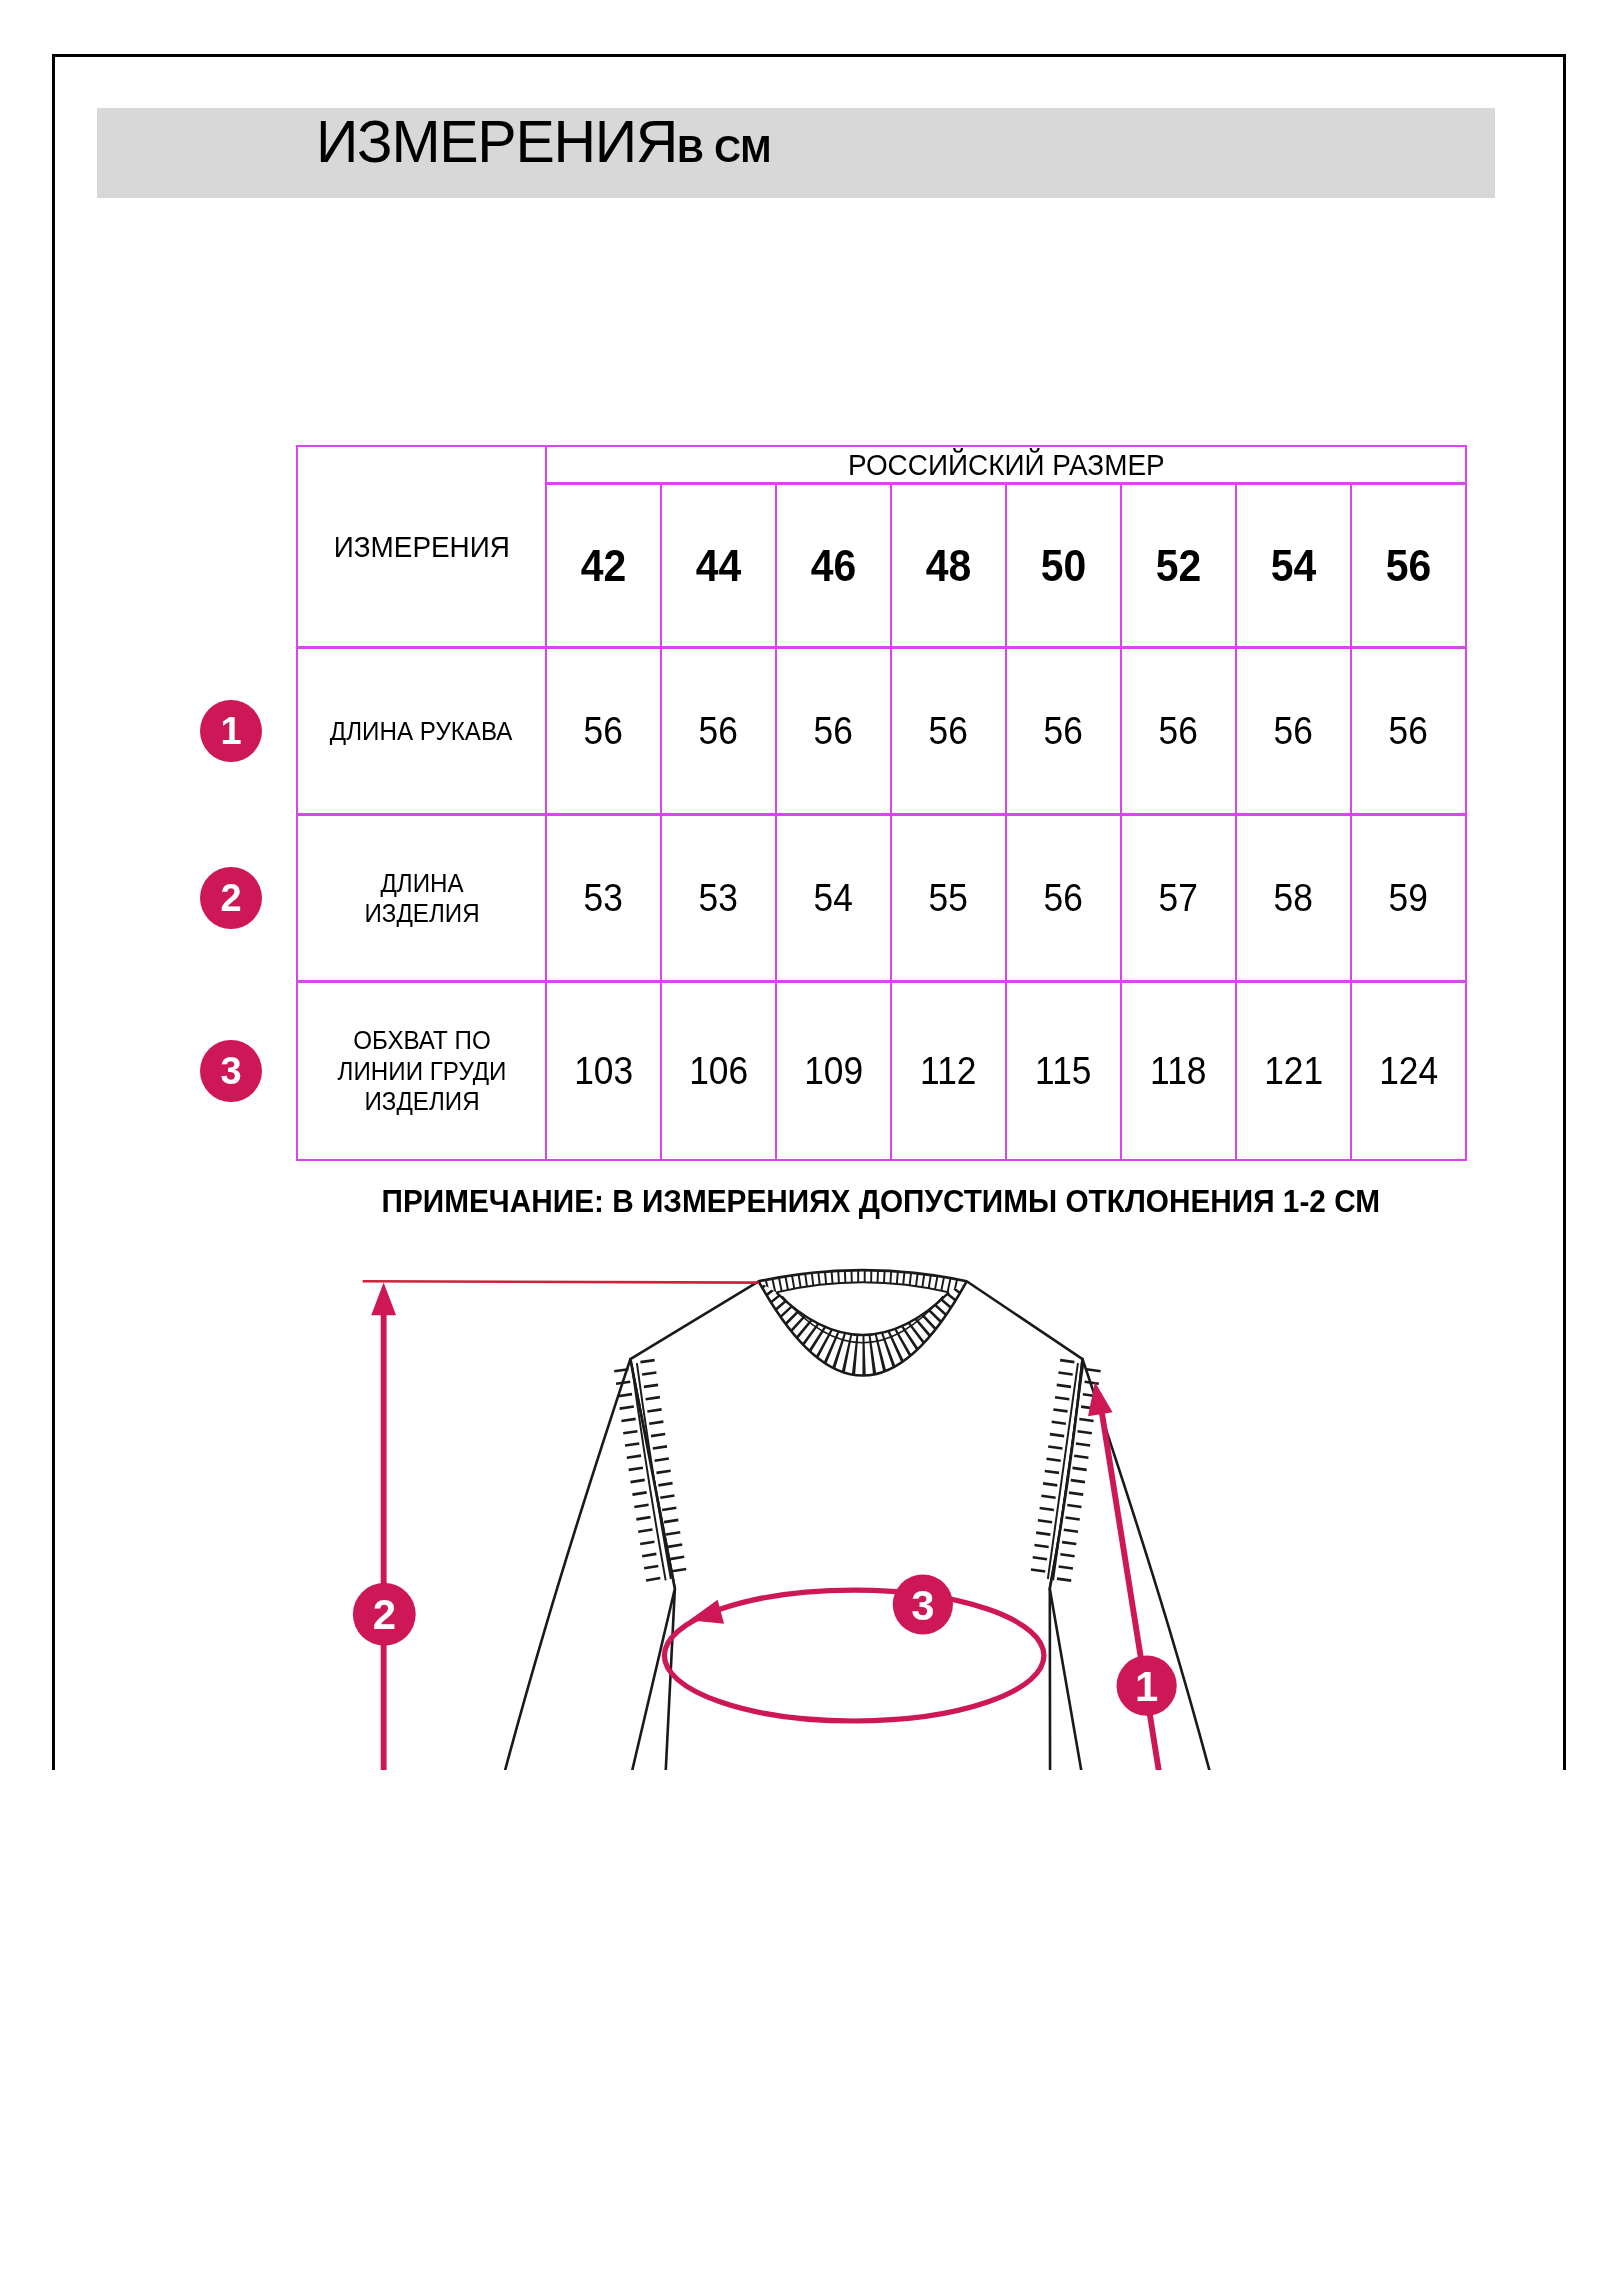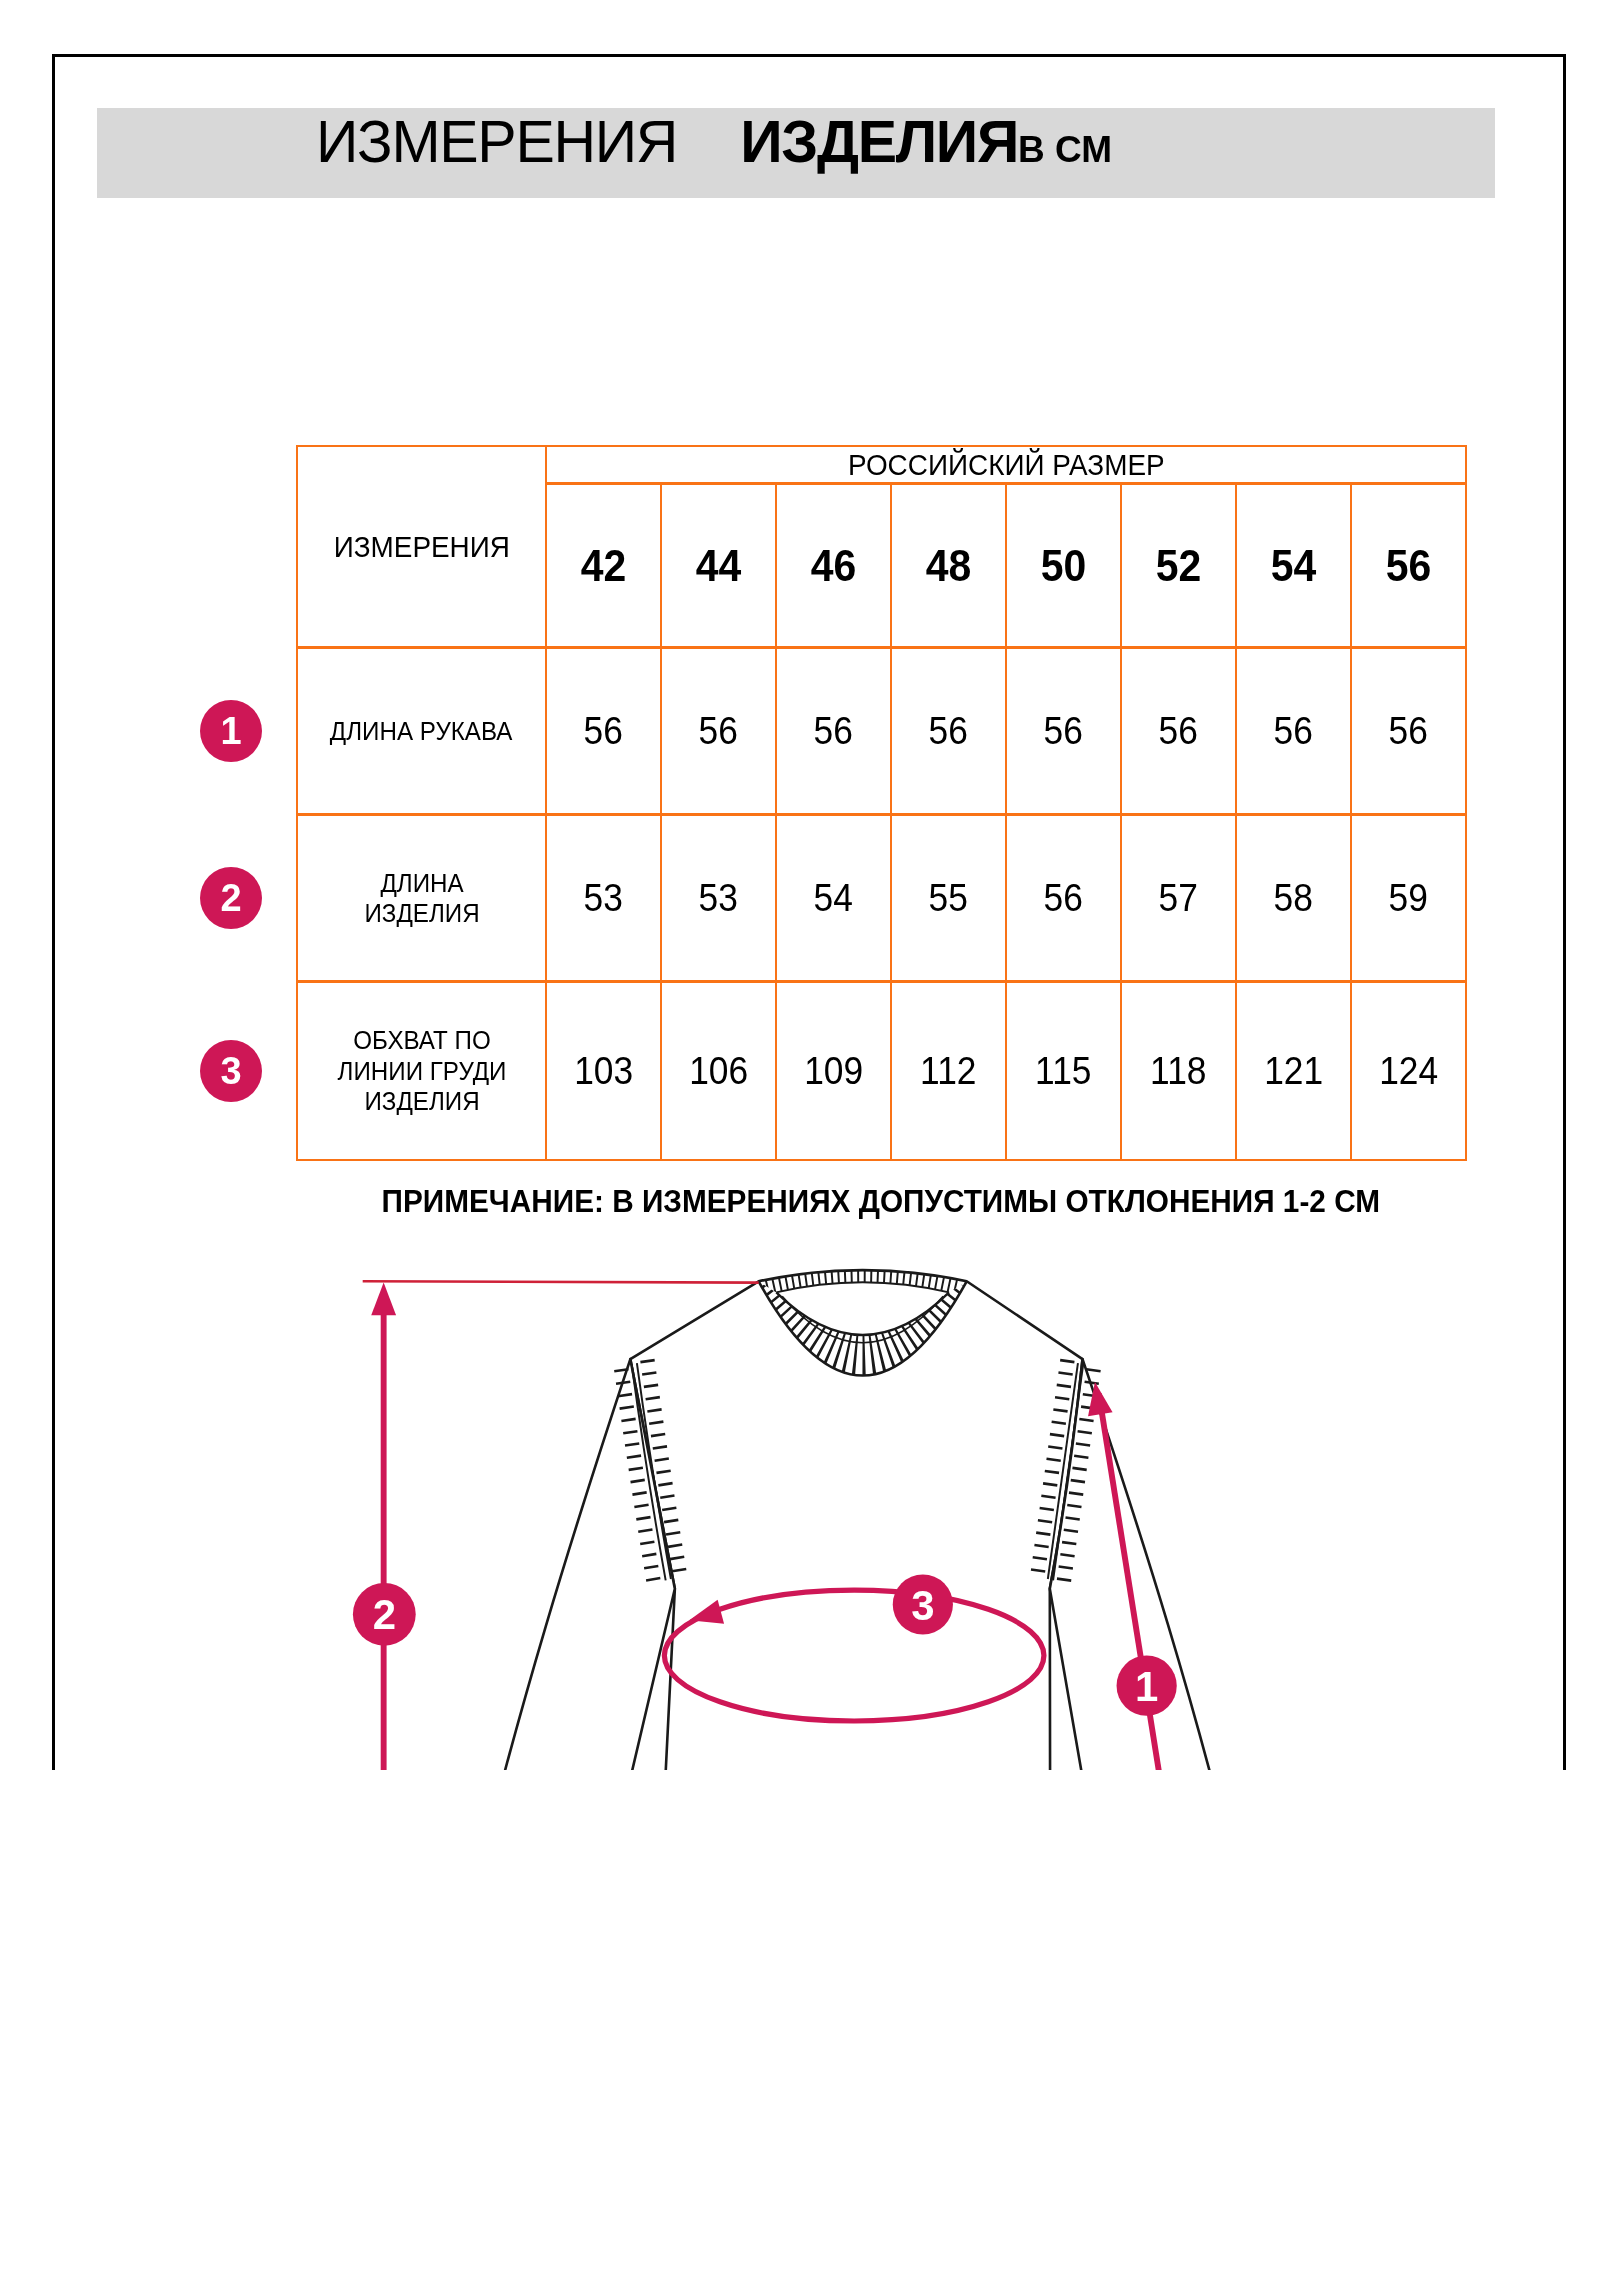--- a/index.html
+++ b/index.html
@@ -12,21 +12,21 @@
   .band  { position:absolute; left:97px; top:108px; width:1398px; height:90px; background:#D8D8D8;
            display:flex; align-items:baseline; padding-left:219px; }
   .band .t1 { font-size:59px; letter-spacing:-1.3px; }
   .band .t2 { font-size:59px; font-weight:bold; letter-spacing:-1.3px; margin-left:63px; }
   .band .t3 { font-size:37px; font-weight:bold; }
   .code { position:absolute; left:0; top:228px; width:1623px; text-align:center; font-size:41px; }
   .fitnote { position:absolute; left:0; top:288px; width:1623px; text-align:center; font-size:35px; line-height:37px; }
   .cond { display:inline-block; transform:scaleX(0.93); transform-origin:center; }
   .meas-table { position:absolute; left:296px; top:445px; width:1170px; border-collapse:collapse;
                 table-layout:fixed; border:2.6px solid #000; text-align:center; }
-  .meas-table th, .meas-table td { border:2px solid #f97316; vertical-align:middle; text-align:center; font-weight:normal; }
+  .meas-table th, .meas-table td { border:2px solid #d946ef; vertical-align:middle; text-align:center; font-weight:normal; }
   .r-group th { height:36px; font-size:30px; }
   .r-group .group { border-bottom-width:3.9px; }
   .r-sizes th { height:164px; font-size:44px; font-weight:bold;margin-left:32px; }
   .meas-table tbody td { border-top-width:3.9px; }
   .meas-table tbody tr { height:167px; }
   .meas-table tbody tr.last { height:178px; }
   .lbl { font-size:26px; }
   .lbl .cell { max-width:216px; }
   .val { font-size:38px; }
   .cell { display:inline-block; transform:scaleX(0.93); transform-origin:center; line-height:1.18; }
@@ -42,21 +42,20 @@
   .num { font-size:64px; font-weight:bold; fill:#fff; text-anchor:middle; }
 </style>
 </head>
 <body>
 
 <div id="page">
   <div class="frame"></div>
 
   <div class="band">
     <span class="t1">ИЗМЕРЕНИЯ</span>
-    <span class="t2">ИЗДЕЛИЯ</span>
     <span class="t3">В СМ</span>
   </div>
 
 
 
   <table class="meas-table">
     <colgroup>
       <col style="width:249px">
       <col span="8" style="width:115px">
     </colgroup>

